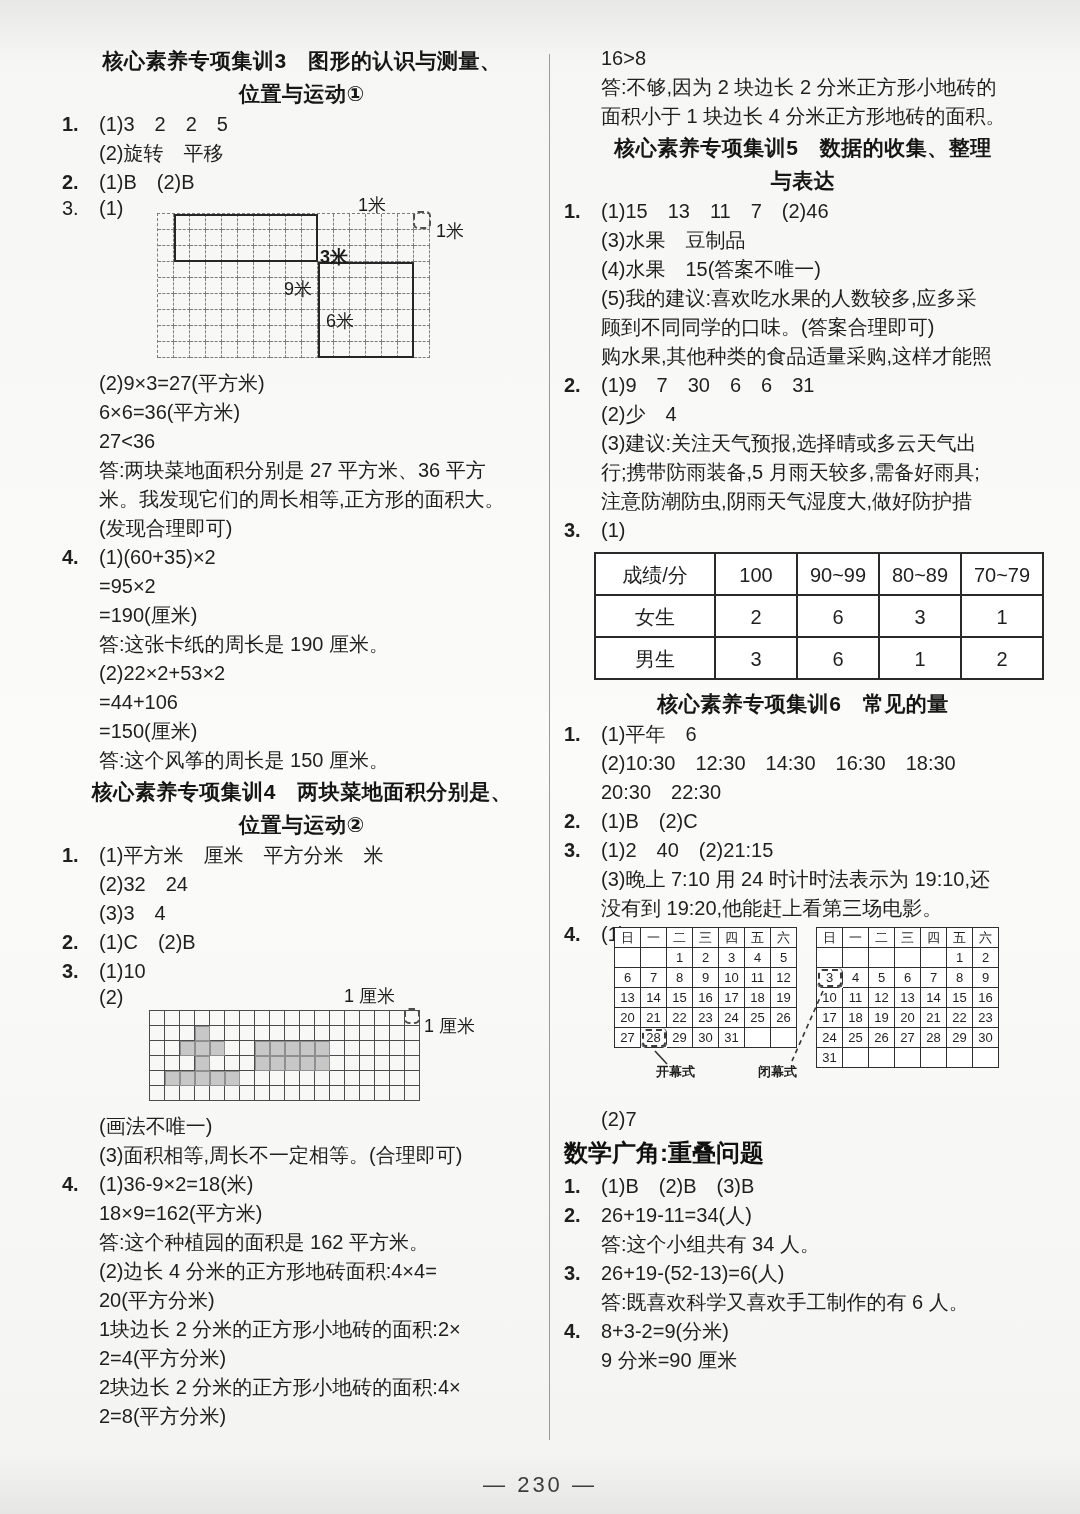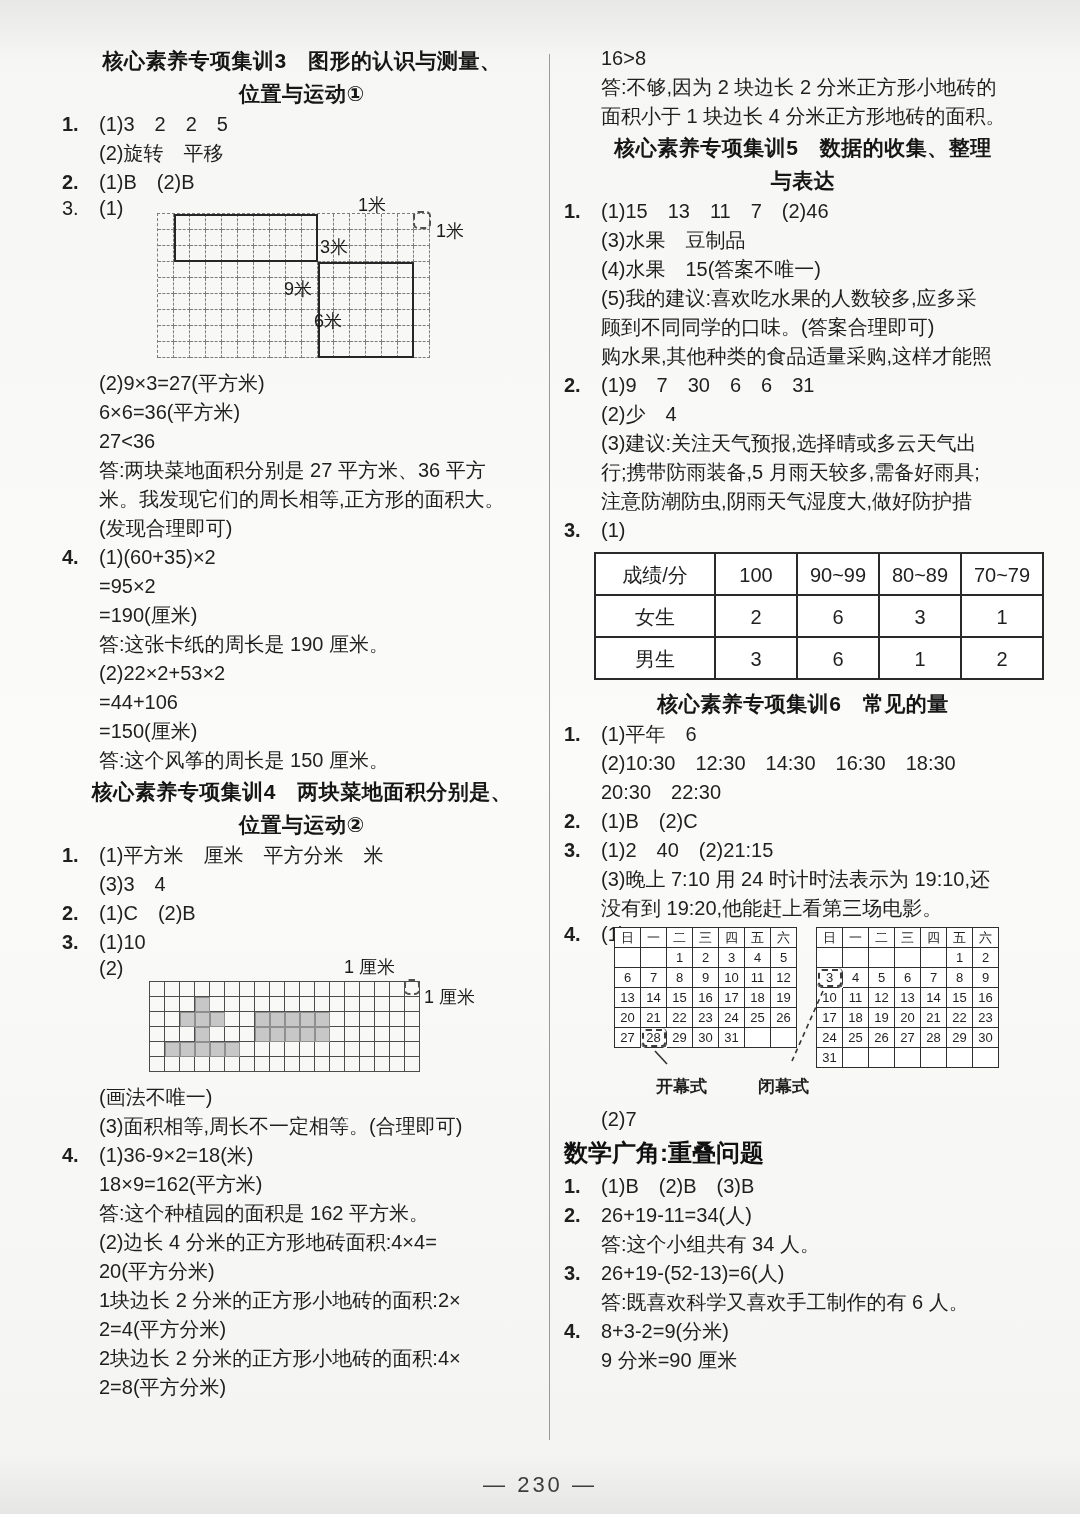--- a/index.html
+++ b/index.html
@@ -41,21 +41,21 @@
   
   .cal-wrap{position:relative;height:182px;font-size:20px;}
   .cal-wrap .num{position:absolute;left:0;top:0;font-weight:800;}
   .cal-wrap .txt{position:absolute;left:37px;top:0;}
   .calendar{position:absolute;display:flex;flex-wrap:wrap;width:182px;border-top:1px solid #2e2e2e;border-left:1px solid #2e2e2e;background:#fff;}
   .calendar .tcell{width:26px;height:20px;line-height:20px;text-align:center;font-size:13px;border-right:1px solid #2e2e2e;border-bottom:1px solid #2e2e2e;box-sizing:border-box;}
   .calendar .tcell.marked{outline:2px dashed #3e3e3e;outline-offset:-3px;border-radius:5px;}
   .cal1{left:50px;top:4px;}
   .cal2{left:252px;top:4px;}
   .cal-svg{position:absolute;left:0;top:0;pointer-events:none;}
-  .cal-label{position:absolute;font-size:17px;font-weight:600;white-space:nowrap;margin-top:12px;}
+  .cal-label{position:absolute;font-size:13px;font-weight:600;white-space:nowrap;}
   
   .footer{position:absolute;left:0;top:1472px;width:1080px;text-align:center;font-size:22px;letter-spacing:3px;color:#3c3c3c;}
 </style>
 </head>
 <body>
 
 <div class="divider"></div>
 
 <div class="col col-left">
   <div class="sec-h">核心素养专项集训3　图形的认识与测量、</div>
@@ -221,23 +221,23 @@
         <div class="gcell" style="width: 16px; height: 16px;"></div>
         <div class="gcell" style="width: 16px; height: 16px;"></div>
         <div class="gcell" style="width: 16px; height: 16px;"></div>
         <div class="gcell" style="width: 16px; height: 16px;"></div>
         <div class="solidrect" style="left: 16px; top: 0px; width: 144px; height: 48px;"></div>
         <div class="solidrect" style="left: 160px; top: 48px; width: 96px; height: 96px;"></div>
       </div>
     <div class="unit-marker m1"></div>
     <span class="dlabel" style="left:296px;top:-4px;">1米</span>
     <span class="dlabel" style="left:374px;top:22px;">1米</span>
-    <span class="dlabel" style="left:258px;top:38px;">3米</span>
+    <span class="dlabel" style="left:258px;top:48px;font-weight:bold;">3米</span>
     <span class="dlabel" style="left:222px;top:80px;">9米</span>
-    <span class="dlabel" style="left:252px;top:112px;">6米</span>
+    <span class="dlabel" style="left:264px;top:112px;">6米</span>
   </div>
 
   <div class="line"><span class="num"></span><span class="txt">(2)9×3=27(平方米)</span></div>
   <div class="line"><span class="num"></span><span class="txt">6×6=36(平方米)</span></div>
   <div class="line"><span class="num"></span><span class="txt">27&lt;36</span></div>
   <div class="line"><span class="num"></span><span class="txt">答:两块菜地面积分别是 27 平方米、36 平方</span></div>
   <div class="line"><span class="num"></span><span class="txt">米。我发现它们的周长相等,正方形的面积大。</span></div>
   <div class="line"><span class="num"></span><span class="txt">(发现合理即可)</span></div>
   <div class="line"><span class="num">4.</span><span class="txt">(1)(60+35)×2</span></div>
   <div class="line"><span class="num"></span><span class="txt">=95×2</span></div>
@@ -245,20 +245,21 @@
   <div class="line"><span class="num"></span><span class="txt">答:这张卡纸的周长是 190 厘米。</span></div>
   <div class="line"><span class="num"></span><span class="txt">(2)22×2+53×2</span></div>
   <div class="line"><span class="num"></span><span class="txt">=44+106</span></div>
   <div class="line"><span class="num"></span><span class="txt">=150(厘米)</span></div>
   <div class="line"><span class="num"></span><span class="txt">答:这个风筝的周长是 150 厘米。</span></div>
 
   <div class="sec-h">核心素养专项集训4　两块菜地面积分别是、</div>
   <div class="sec-h">位置与运动②</div>
 
   <div class="line"><span class="num">1.</span><span class="txt">(1)平方米　厘米　平方分米　米</span></div>
+  <div class="line"><span class="num"></span><span class="txt">(2)32　24</span></div>
   <div class="line"><span class="num"></span><span class="txt">(3)3　4</span></div>
   <div class="line"><span class="num">2.</span><span class="txt">(1)C　(2)B</span></div>
   <div class="line"><span class="num">3.</span><span class="txt">(1)10</span></div>
 
   <div class="dia-wrap dia2-wrap">
     <span class="txt" style="position:absolute;left:37px;top:0;font-size:20px;">(2)</span>
     <div class="dgrid solid" style="width: 270px; height: 90px;">
         <div class="gcell" style="width: 15px; height: 15px;"></div>
         <div class="gcell" style="width: 15px; height: 15px;"></div>
         <div class="gcell" style="width: 15px; height: 15px;"></div>

